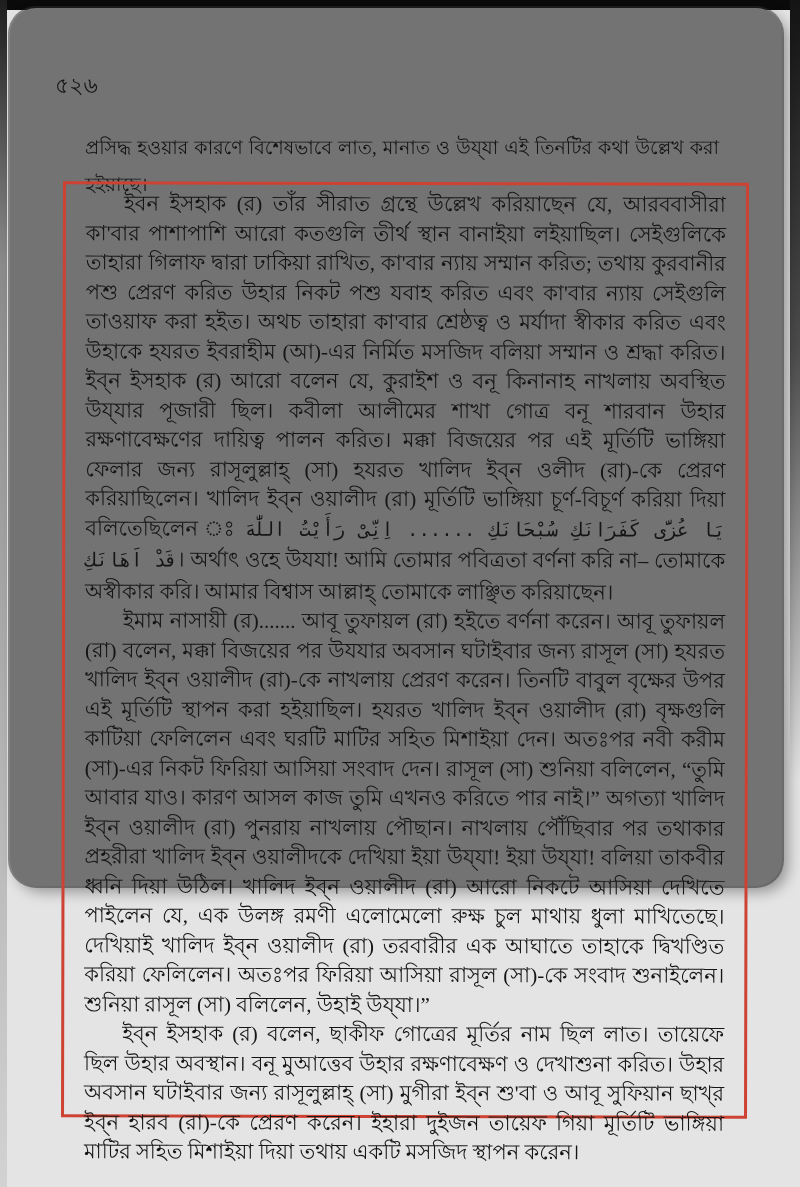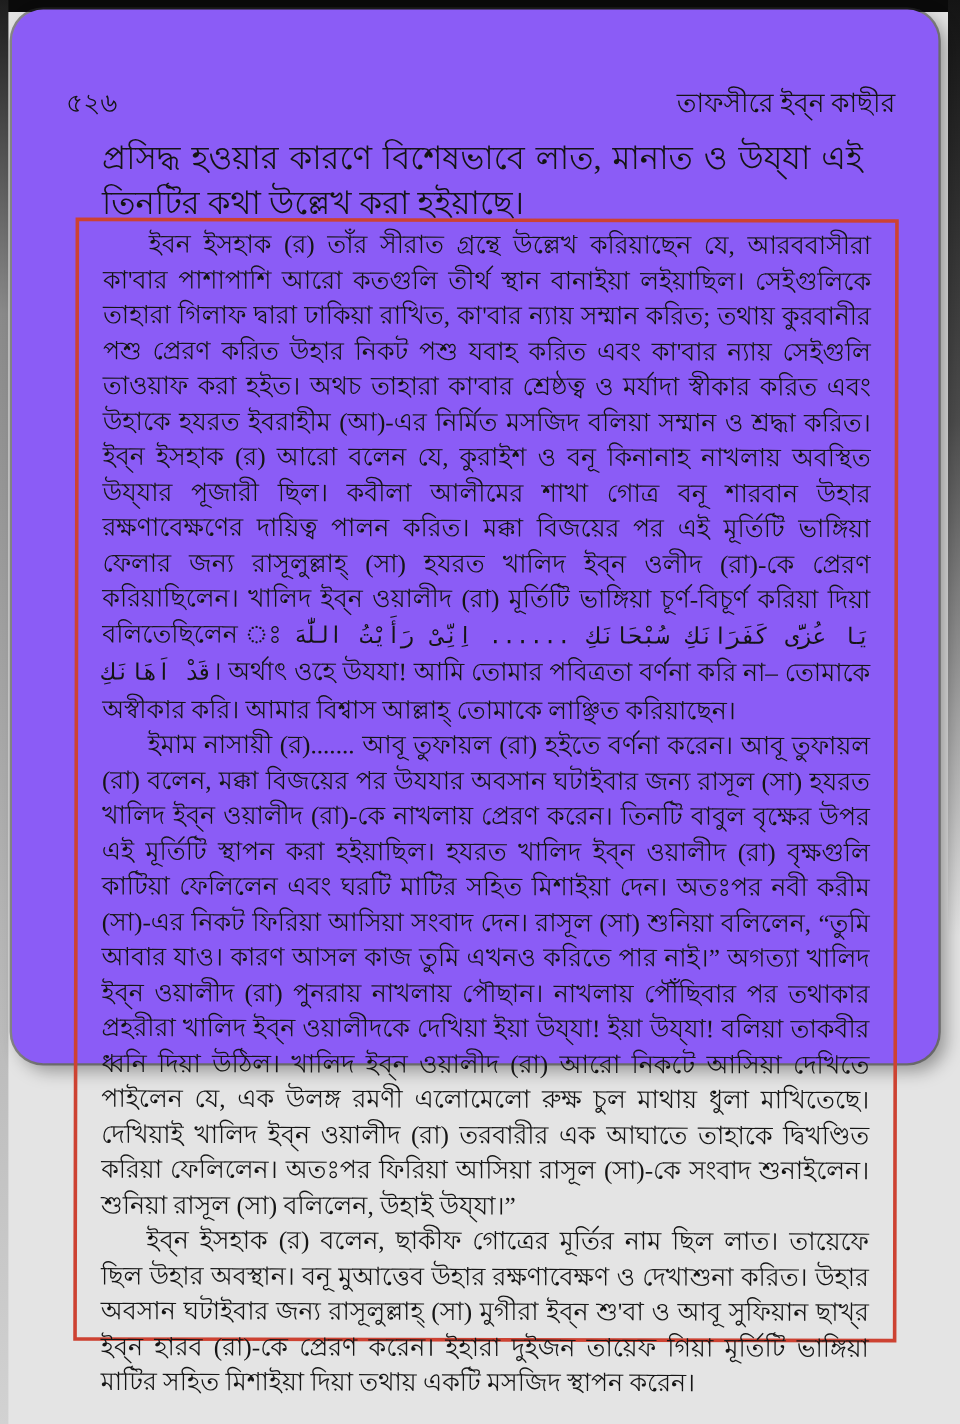--- a/index.html
+++ b/index.html
@@ -17,33 +17,33 @@
   .left-shade{
     position:absolute;top:0;left:0;width:7px;height:100%;
     background:linear-gradient(180deg,#1d1d1d 0%,#8a8a8a 22%,#b5b5b5 65%,#d2d2d2 100%);
   }
   .right-shade{
     position:absolute;top:0;right:0;width:10px;height:780px;
     background:linear-gradient(180deg,#141414 0%,#4d4d4d 45%,rgba(140,140,140,0) 100%);
   }
   .sheet{
     position:absolute;left:10px;top:8px;width:772px;height:878px;
-    background:#8b5cf6;
+    background:#737373;
     border-radius:26px;
     box-shadow:0 0 0 2px rgba(45,45,45,0.5), 6px 6px 14px rgba(0,0,0,0.35);
   }
   .header{
     position:absolute;top:60px;left:45px;right:36px;
     display:flex;justify-content:space-between;align-items:baseline;
     font-size:22px;color:#141414;
   }
   .intro{
-    position:absolute;top:106px;left:75px;width:634px;
+    position:absolute;top:121px;left:75px;width:634px;
     margin:0;
-    font-size:27px;line-height:37px;
+    font-size:19px;line-height:37px;
     text-align:justify;color:#141414;
   }
   .redbox{
     position:absolute;left:52px;top:174px;width:686px;height:936px;
     box-sizing:border-box;
     border:3px solid #cd4232;
     padding:5px 20px 0 20px;
     transform:rotate(0.12deg);
     background:transparent;
   }
@@ -65,21 +65,20 @@
 <body>
 
 <div class="canvas">
   <div class="top-bar"></div>
   <div class="left-shade"></div>
   <div class="right-shade"></div>
 
   <div class="sheet">
     <div class="header">
       <span>৫২৬</span>
-      <span>তাফসীরে ইব্‌ন কাছীর</span>
     </div>
 
     <p class="intro">প্রসিদ্ধ হওয়ার কারণে বিশেষভাবে লাত, মানাত ও উয্‌যা এই তিনটির কথা উল্লেখ করা হইয়াছে।</p>
 
     <div class="redbox" style="border-color: rgb(205, 66, 50);">
       <div>
           <p class="box-para"><span class="bn">ইবন ইসহাক (র) তাঁর সীরাত গ্রন্থে উল্লেখ করিয়াছেন যে, আরববাসীরা কা'বার পাশাপাশি আরো কতগুলি তীর্থ স্থান বানাইয়া লইয়াছিল। সেইগুলিকে তাহারা গিলাফ দ্বারা ঢাকিয়া রাখিত, কা'বার ন্যায় সম্মান করিত; তথায় কুরবানীর পশু প্রেরণ করিত উহার নিকট পশু যবাহ করিত এবং কা'বার ন্যায় সেইগুলি তাওয়াফ করা হইত। অথচ তাহারা কা'বার শ্রেষ্ঠত্ব ও মর্যাদা স্বীকার করিত এবং উহাকে হযরত ইবরাহীম (আ)-এর নির্মিত মসজিদ বলিয়া সম্মান ও শ্রদ্ধা করিত। ইব্‌ন ইসহাক (র) আরো বলেন যে, কুরাইশ ও বনূ কিনানাহ নাখলায় অবস্থিত উয্‌যার পূজারী ছিল। কবীলা আলীমের শাখা গোত্র বনূ শারবান উহার রক্ষণাবেক্ষণের দায়িত্ব পালন করিত। মক্কা বিজয়ের পর এই মূর্তিটি ভাঙ্গিয়া ফেলার জন্য রাসূলুল্লাহ্‌ (সা) হযরত খালিদ ইব্‌ন ওলীদ (রা)-কে প্রেরণ করিয়াছিলেন। খালিদ ইব্‌ন ওয়ালীদ (রা) মূর্তিটি ভাঙ্গিয়া চূর্ণ-বিচূর্ণ করিয়া দিয়া বলিতেছিলেন ঃ </span><span class="ar" dir="rtl">يَا عُزَّى كَفَرَانَكِ سُبْحَانَكِ ...... اِنِّىْ رَأَيْتُ اللّٰهَ قَدْ اَهَانَكِ</span><span class="bn">। অর্থাৎ ওহে উযযা! আমি তোমার পবিত্রতা বর্ণনা করি না– তোমাকে অস্বীকার করি। আমার বিশ্বাস আল্লাহ্‌ তোমাকে লাঞ্ছিত করিয়াছেন।</span></p>
           <p class="box-para"><span class="bn">ইমাম নাসায়ী (র)....... আবূ তুফায়ল (রা) হইতে বর্ণনা করেন। আবূ তুফায়ল (রা) বলেন, মক্কা বিজয়ের পর উযযার অবসান ঘটাইবার জন্য রাসূল (সা) হযরত খালিদ ইব্‌ন ওয়ালীদ (রা)-কে নাখলায় প্রেরণ করেন। তিনটি বাবুল বৃক্ষের উপর এই মূর্তিটি স্থাপন করা হইয়াছিল। হযরত খালিদ ইব্‌ন ওয়ালীদ (রা) বৃক্ষগুলি কাটিয়া ফেলিলেন এবং ঘরটি মাটির সহিত মিশাইয়া দেন। অতঃপর নবী করীম (সা)-এর নিকট ফিরিয়া আসিয়া সংবাদ দেন। রাসূল (সা) শুনিয়া বলিলেন, “তুমি আবার যাও। কারণ আসল কাজ তুমি এখনও করিতে পার নাই।” অগত্যা খালিদ ইব্‌ন ওয়ালীদ (রা) পুনরায় নাখলায় পৌছান। নাখলায় পৌঁছিবার পর তথাকার প্রহরীরা খালিদ ইব্‌ন ওয়ালীদকে দেখিয়া ইয়া উয্‌যা! ইয়া উয্‌যা! বলিয়া তাকবীর ধ্বনি দিয়া উঠিল। খালিদ ইব্‌ন ওয়ালীদ (রা) আরো নিকটে আসিয়া দেখিতে পাইলেন যে, এক উলঙ্গ রমণী এলোমেলো রুক্ষ চুল মাথায় ধুলা মাখিতেছে। দেখিয়াই খালিদ ইব্‌ন ওয়ালীদ (রা) তরবারীর এক আঘাতে তাহাকে দ্বিখণ্ডিত করিয়া ফেলিলেন। অতঃপর ফিরিয়া আসিয়া রাসূল (সা)-কে সংবাদ শুনাইলেন। শুনিয়া রাসূল (সা) বলিলেন, উহাই উয্‌যা।”</span></p>
           <p class="box-para"><span class="bn">ইব্‌ন ইসহাক (র) বলেন, ছাকীফ গোত্রের মূর্তির নাম ছিল লাত। তায়েফে ছিল উহার অবস্থান। বনূ মুআত্তেব উহার রক্ষণাবেক্ষণ ও দেখাশুনা করিত। উহার অবসান ঘটাইবার জন্য রাসূলুল্লাহ্‌ (সা) মুগীরা ইব্‌ন শু'বা ও আবূ সুফিয়ান ছাখ্‌র ইব্‌ন হারব (রা)-কে প্রেরণ করেন। ইহারা দুইজন তায়েফ গিয়া মূর্তিটি ভাঙ্গিয়া মাটির সহিত মিশাইয়া দিয়া তথায় একটি মসজিদ স্থাপন করেন।</span></p>
         </div>

